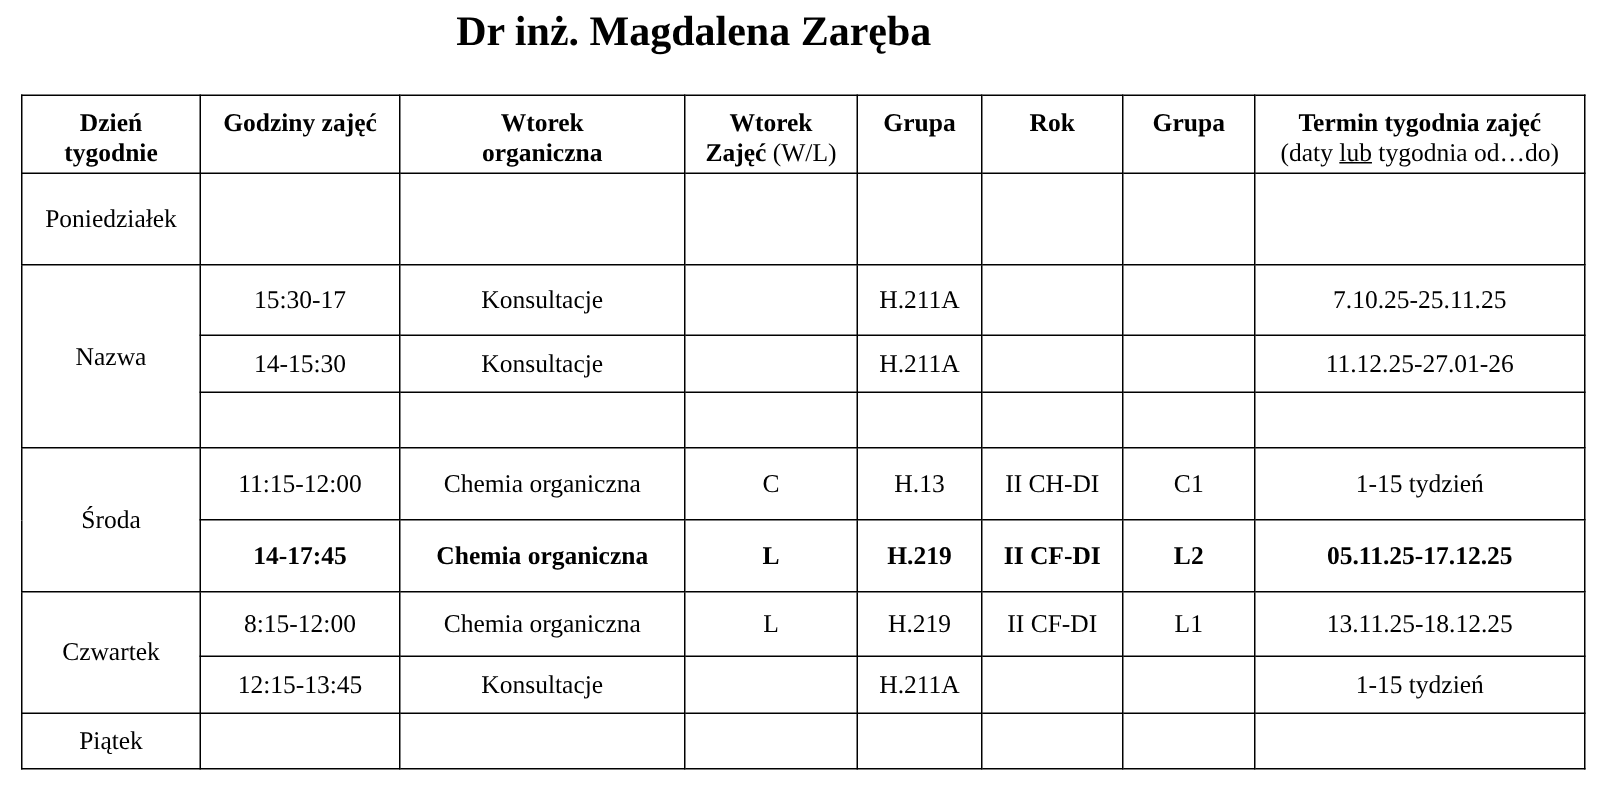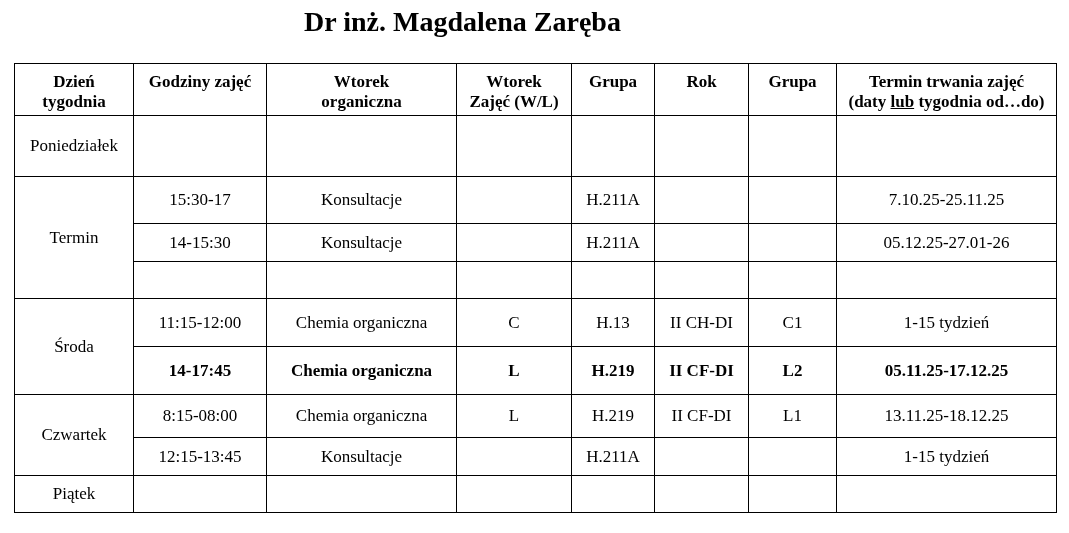--- a/index.html
+++ b/index.html
@@ -39,21 +39,21 @@
       vertical-align: middle;
       padding: 0 2px;
       font-size: 17px;
       line-height: 20px;
     }
     table.schedule th {
       font-weight: bold;
       vertical-align: top;
       padding-top: 8px;
     }
-    th .sub { font-weight: bold; }
+    th .sub { font-weight: normal; }
     th .u { text-decoration: underline; }
     td.day { font-weight: normal; }
     tr.hdr { height: 52px; }
     tr.r-pon { height: 61px; }
     tr.r-wt1 { height: 47px; }
     tr.r-wt2 { height: 38px; }
     tr.r-wt3 { height: 37px; }
     tr.r-sr1 { height: 48px; }
     tr.r-sr2 { height: 48px; font-weight: bold; }
     tr.r-cz1 { height: 43px; }
@@ -74,71 +74,71 @@
     <col style="width:115px">
     <col style="width:83px">
     <col style="width:94px">
     <col style="width:88px">
     <col style="width:220px">
   </colgroup>
   <thead>
     <tr class="hdr">
       <th>
         <span>Dzień</span><br>
-        <span>tygodnia</span>
+        <span>tygodnie</span>
       </th>
       <th class="mid">Godziny zajęć</th>
       <th>
         <span>Wtorek</span><br>
         <span>organiczna</span>
       </th>
       <th>
         <span>Wtorek</span><br>
         <span>Zajęć</span><span class="sub"> (W/L)</span>
       </th>
       <th>Grupa</th>
       <th>Rok</th>
       <th>Grupa</th>
       <th>
-        <span>Termin trwania zajęć</span><br>
+        <span>Termin tygodnia zajęć</span><br>
         <span class="sub">(daty </span><span class="sub u">lub</span><span class="sub"> tygodnia od…do)</span>
       </th>
     </tr>
   </thead>
   <tbody>
 
     <tr class="r-pon">
       <td class="day">Poniedziałek</td>
       <td></td>
       <td></td>
       <td></td>
       <td></td>
       <td></td>
       <td></td>
       <td></td>
     </tr>
 
     <tr class="r-wt1">
-      <td class="day" rowspan="3">Termin</td>
+      <td class="day" rowspan="3">Nazwa</td>
       <td>15:30-17</td>
       <td>Konsultacje</td>
       <td></td>
       <td>H.211A</td>
       <td></td>
       <td></td>
       <td>7.10.25-25.11.25</td>
     </tr>
     <tr class="r-wt2">
       <td>14-15:30</td>
       <td>Konsultacje</td>
       <td></td>
       <td>H.211A</td>
       <td></td>
       <td></td>
-      <td>05.12.25-27.01-26</td>
+      <td>11.12.25-27.01-26</td>
     </tr>
     <tr class="r-wt3">
       <td></td>
       <td></td>
       <td></td>
       <td></td>
       <td></td>
       <td></td>
       <td></td>
     </tr>
@@ -158,21 +158,21 @@
       <td>Chemia organiczna</td>
       <td>L</td>
       <td>H.219</td>
       <td>II CF-DI</td>
       <td>L2</td>
       <td>05.11.25-17.12.25</td>
     </tr>
 
     <tr class="r-cz1">
       <td class="day" rowspan="2">Czwartek</td>
-      <td>8:15-08:00</td>
+      <td>8:15-12:00</td>
       <td>Chemia organiczna</td>
       <td>L</td>
       <td>H.219</td>
       <td>II CF-DI</td>
       <td>L1</td>
       <td>13.11.25-18.12.25</td>
     </tr>
     <tr class="r-cz2">
       <td>12:15-13:45</td>
       <td>Konsultacje</td>

